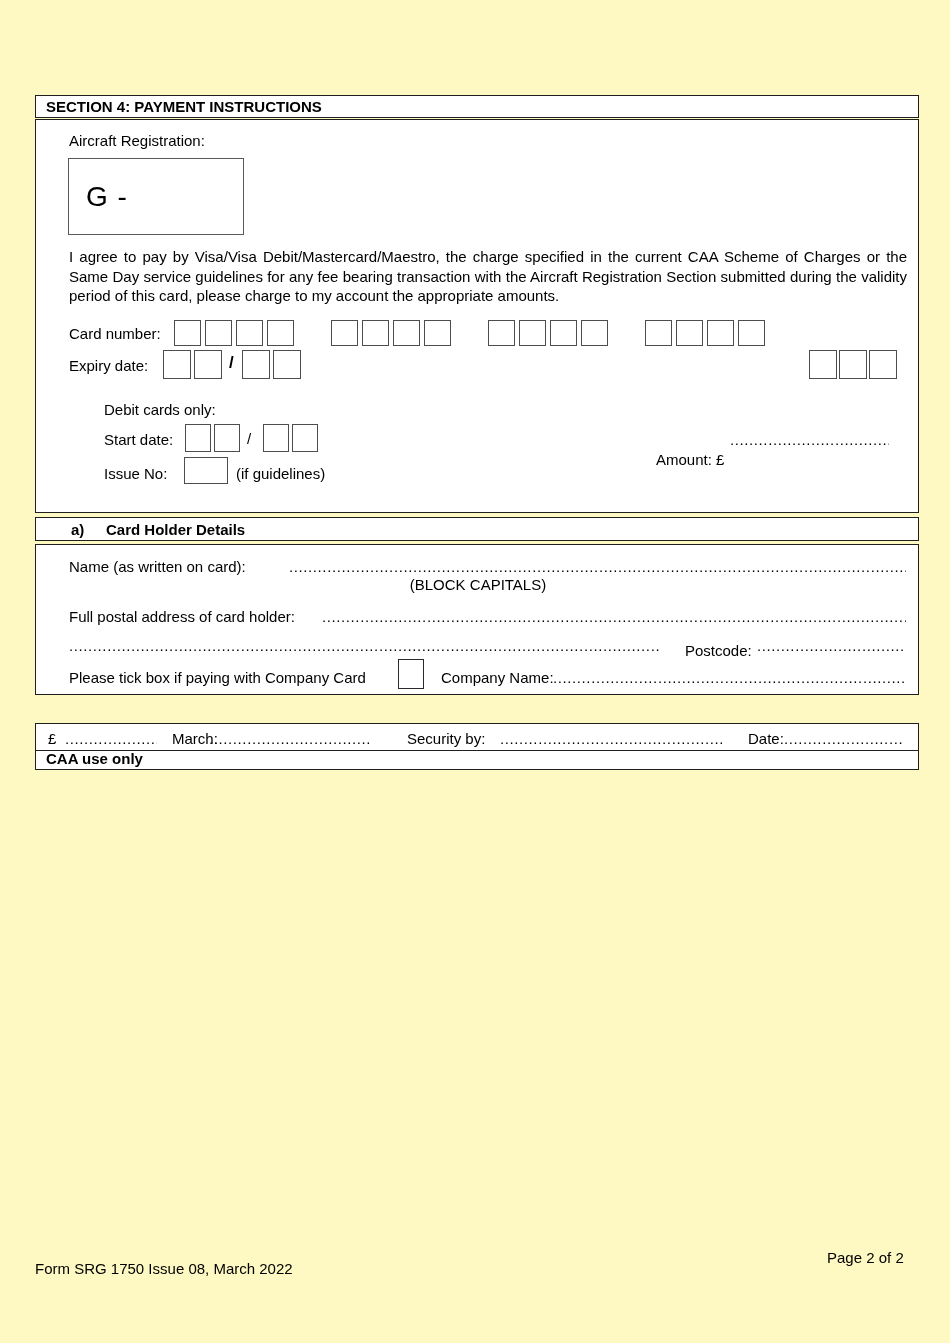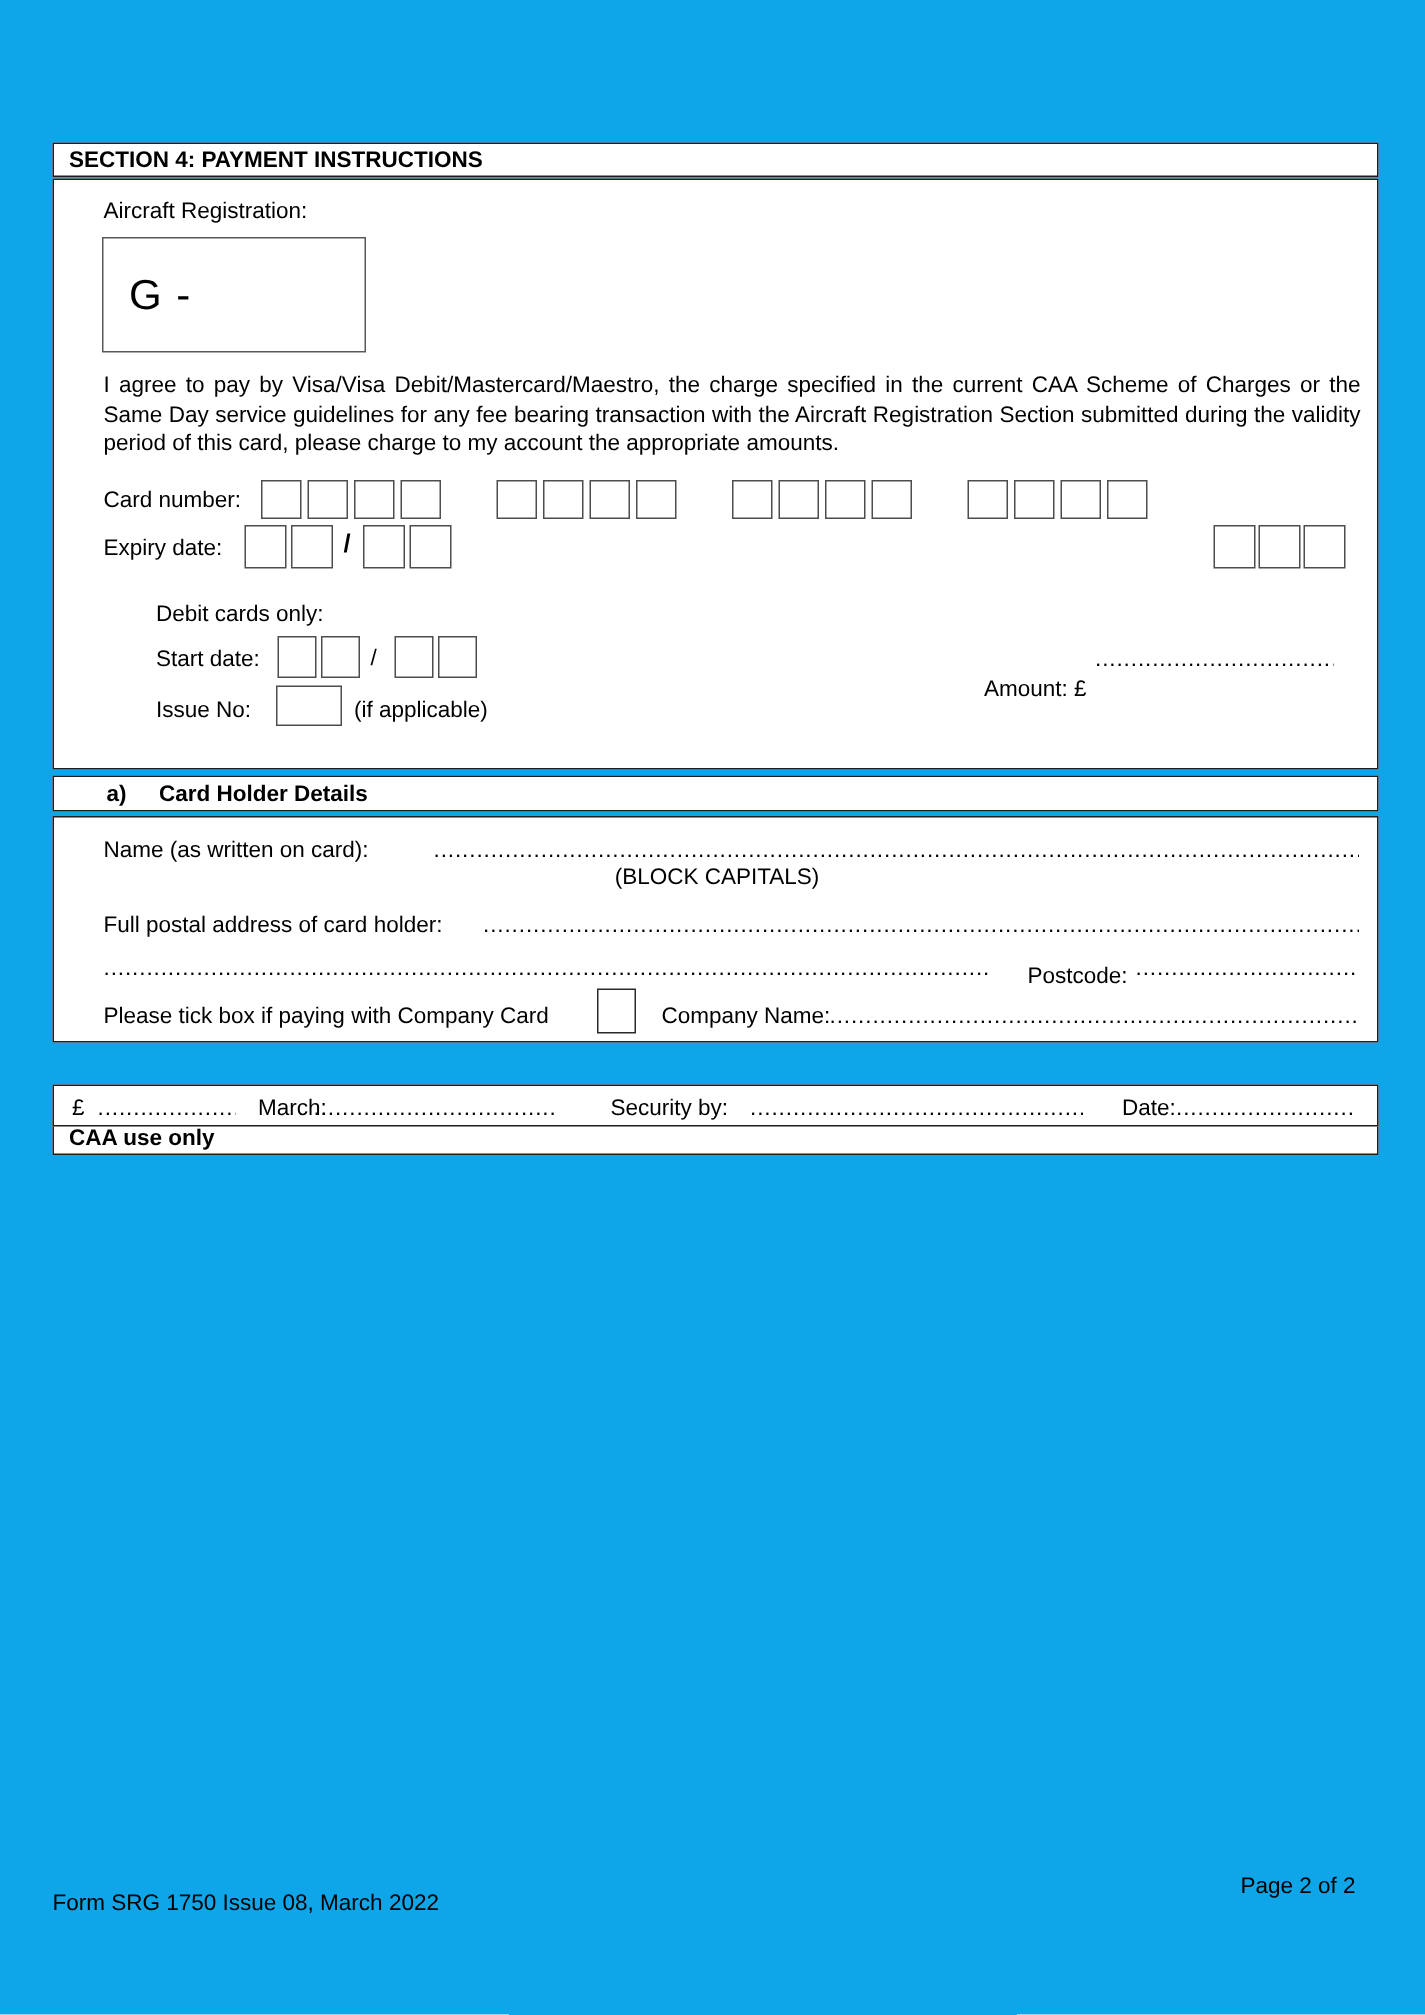--- a/index.html
+++ b/index.html
@@ -1,18 +1,18 @@
 <!DOCTYPE html>
 <html><head>
 <meta charset="utf-8">
 <style>
   * { margin:0; padding:0; box-sizing:border-box; }
   html,body { background:#ffffff; }
   .page {
-    position:relative; width:950px; height:1343px; background:#0ea5e9;
+    position:relative; width:950px; height:1343px; background:#fef9c3;
     font-family:"Liberation Sans", sans-serif; color:#000; overflow:hidden;
   }
   .abs { position:absolute; }
   .sec { position:absolute; left:35px; width:884px; border:1px solid #1f1f1f; background:#fff; }
   .sec-title { position:absolute; font-weight:bold; font-size:15px; white-space:nowrap; }
   .lbl { position:absolute; font-size:15px; white-space:nowrap; }
   .bx { border:1px solid #4d4d4d; background:#fff; display:inline-block; }
   .boxgroup { position:absolute; display:flex; gap:4px; }
   .leader {
     position:absolute; overflow:hidden; white-space:nowrap;
@@ -90,21 +90,21 @@
     <span class="bx abs" style="left:178px; top:304px; width:26px; height:28px;"></span>
     <div class="lbl" style="left:211px; top:310px;">/</div>
     <span class="bx abs" style="left:227px; top:304px; width:26px; height:28px;"></span>
     <span class="bx abs" style="left:256px; top:304px; width:26px; height:28px;"></span>
 
     <div class="lbl" style="left:620px; top:311px;margin-top:20px;">Amount: £</div>
     <div class="leader" style="left:694px; top:311px; width:159px;">........................................................................................................................................................................................................................................................................................................................</div>
 
     <div class="lbl" style="left:68px; top:345px;">Issue No:</div>
     <span class="bx abs" style="left:148px; top:337px; width:44px; height:27px;"></span>
-    <div class="lbl" style="left:200px; top:345px;">(if applicable)</div>
+    <div class="lbl" style="left:200px; top:345px;">(if guidelines)</div>
   </div>
 
   <div class="sec" style="top:517px; height:24px;">
     <div class="sec-title" style="left:35px; top:3px;">a)</div>
     <div class="sec-title" style="left:70px; top:3px;">Card Holder Details</div>
   </div>
 
   <div class="sec" style="top:544px; height:151px;">
 
     <div class="lbl" style="left:33px; top:13px;">Name (as written on card):</div>

